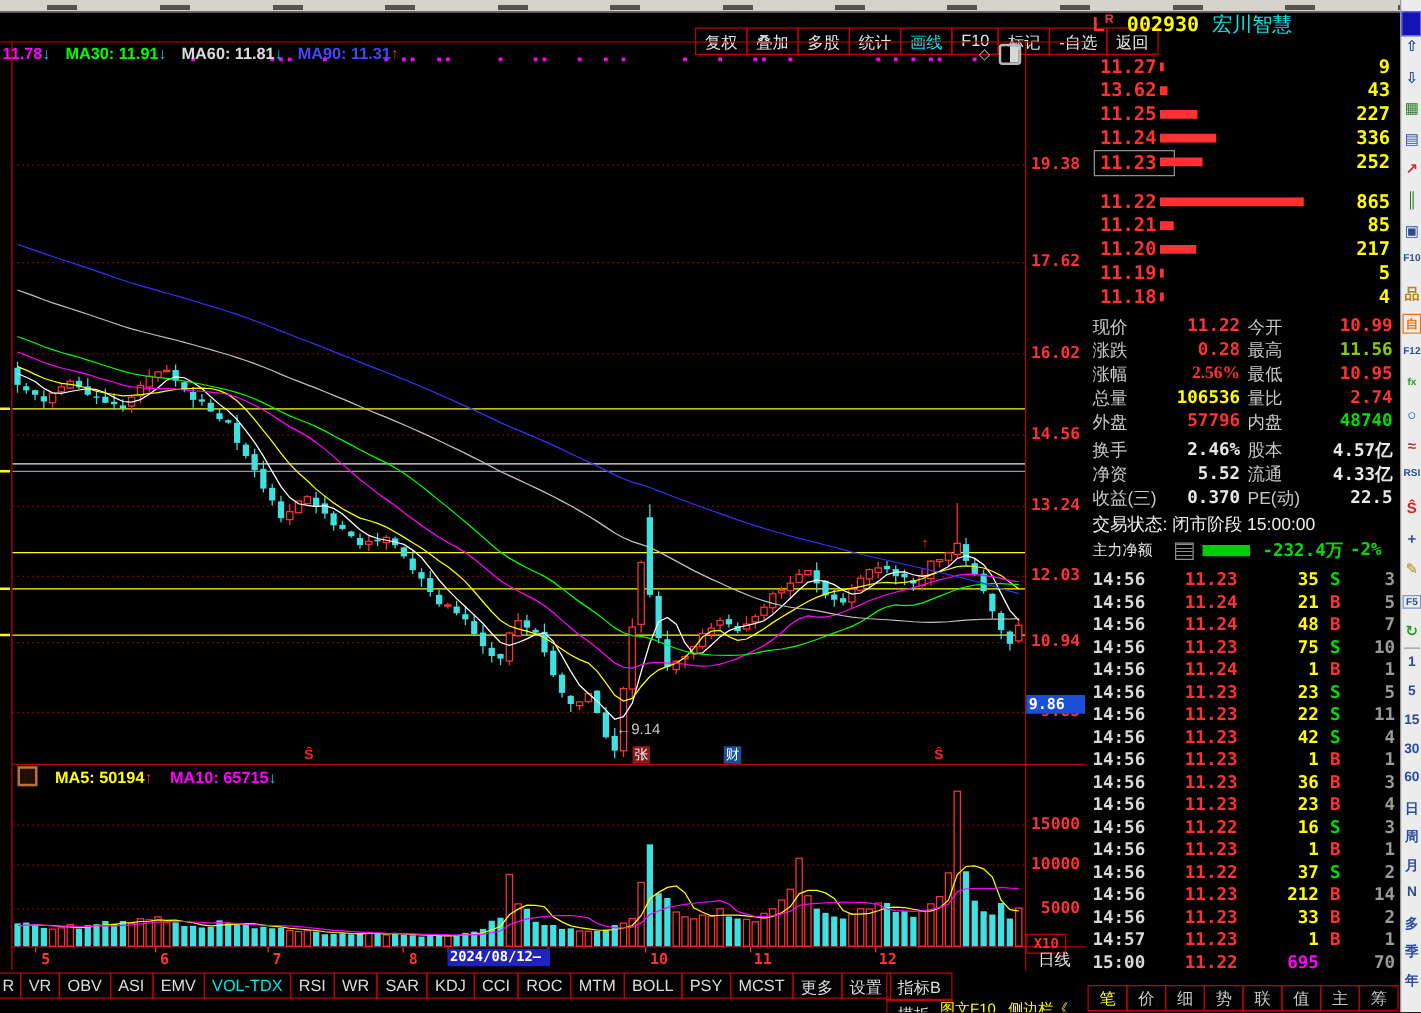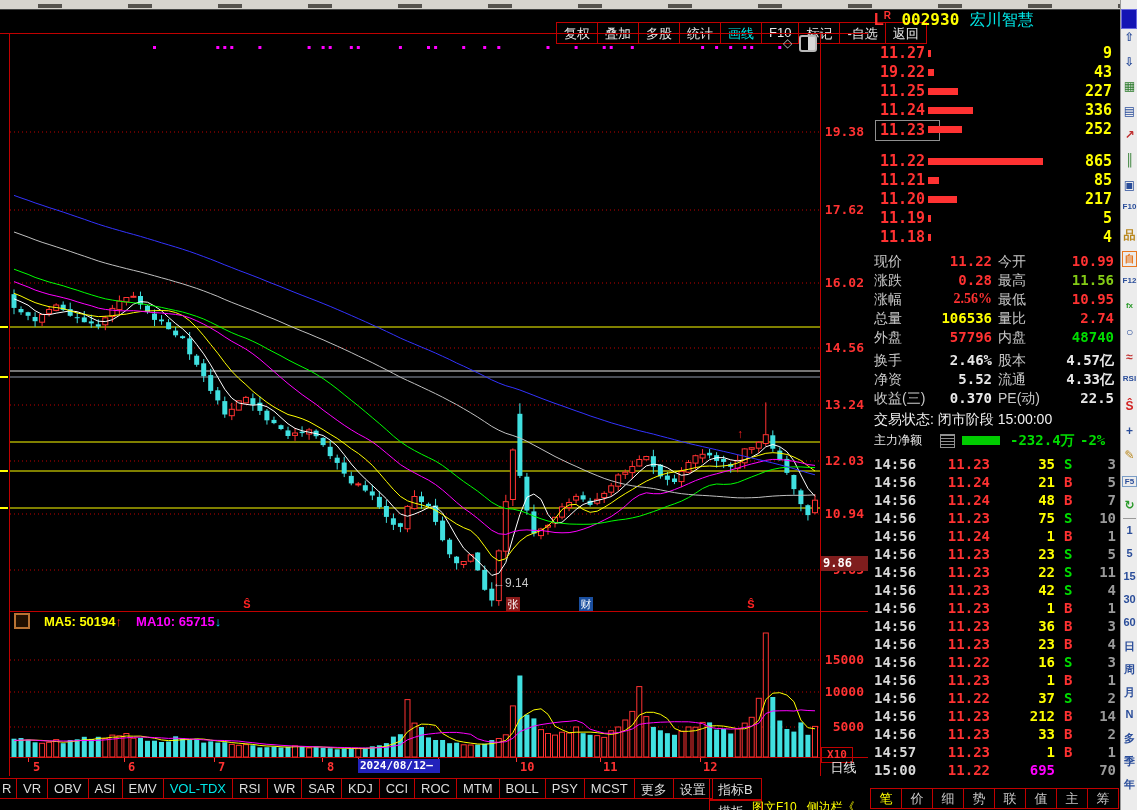--- a/index.html
+++ b/index.html
@@ -19,21 +19,21 @@
   #stock-title{left:874px;top:10px;color:#fff;white-space:nowrap;}
   .badge-l{color:#ff3232;font-weight:bold;font-size:16px;}
   .badge-r{color:#ff3232;font-weight:bold;font-size:10px;vertical-align:super;}
   .t-code{color:#ffff00;font-weight:bold;font-size:16px;margin-left:6px;}
   .t-name{color:#00e8e8;font-size:16px;margin-left:6px;}
   #ma-header{left:2px;top:35px;display:flex;gap:12px;font-size:13px;font-weight:bold;white-space:nowrap;}
   #vol-header{left:14px;top:613px;display:flex;gap:14px;font-size:13px;font-weight:bold;align-items:center;}
   .axis-label{position:absolute;left:822px;width:42px;text-align:right;color:#ff3232;font-size:13px;}
   .marker-badge{position:absolute;top:597px;width:14px;height:14px;font-size:11px;line-height:14px;
       text-align:center;color:#fff;}
-  #cursor-tag{left:821px;top:556px;width:45px;height:15px;background:#7f1d1d;color:#fff;
+  #cursor-tag{left:821px;top:556px;width:45px;height:15px;background:#1d4ed8;color:#fff;
       font-size:12px;padding-left:2px;}
   #x10-box{left:821px;top:747px;width:30px;height:14px;border:1px solid #c00000;color:#ff3232;
       font-size:11px;text-align:center;line-height:14px;}
   #dayline-box{left:822px;top:759px;width:43px;height:16px;color:#e8e8e8;font-size:13px;text-align:center;line-height:17px;}
   #bottom-bar{left:0;top:778px;height:21px;display:flex;}
   #bottom-bar .ibtn{border:1px solid #c00000;margin-left:-1px;padding:2px 6px 0 6px;color:#dcdcdc;font-size:13px;white-space:nowrap;}
   #bottom-bar .ibtn.active{color:#00e8e8;}
   #bottom-bar .ibtn.clip{width:12px;padding:2px 2px 0 2px;overflow:hidden;}
   #right-group{left:710px;top:778px;height:21px;display:flex;flex-direction:column;}
   #right-group .ibtn{border:1px solid #c00000;margin-left:-1px;padding:2px 8px 0 8px;color:#dcdcdc;font-size:13px;white-space:nowrap;}
@@ -496,20 +496,26 @@
         <rect x="701.1" y="46" width="3" height="3" fill="#ff00ff"></rect>
         <rect x="715.1" y="46" width="3" height="3" fill="#ff00ff"></rect>
         <rect x="729.2" y="46" width="3" height="3" fill="#ff00ff"></rect>
         <rect x="743.2" y="46" width="3" height="3" fill="#ff00ff"></rect>
         <rect x="750.2" y="46" width="3" height="3" fill="#ff00ff"></rect>
         <rect x="778.3" y="46" width="3" height="3" fill="#ff00ff"></rect>
         <text x="737" y="438" fill="#ff2222" font-size="12" font-weight="bold">↑</text>
       </svg>
   </div>
 
+  <div id="ma-header" class="abs">
+      <span><span style="color: rgb(255, 0, 255);">11.78</span><span style="color: rgb(0, 204, 255);">↓</span></span>
+      <span><span style="color: rgb(0, 255, 0);">MA30: 11.91</span><span style="color: rgb(0, 204, 255);">↓</span></span>
+      <span><span style="color: rgb(220, 220, 220);">MA60: 11.81</span><span style="color: rgb(0, 204, 255);">↓</span></span>
+      <span><span style="color: rgb(70, 70, 255);">MA90: 11.31</span><span style="color: rgb(255, 34, 34);">↑</span></span>
+    </div>
   <span class="diamond abs">◇</span>
   <span class="split-square abs"></span>
 
   <div id="price-axis">
       <div class="axis-label num" style="top: 124px;">19.38</div>
       <div class="axis-label num" style="top: 202px;">17.62</div>
       <div class="axis-label num" style="top: 275px;">16.02</div>
       <div class="axis-label num" style="top: 340px;">14.56</div>
       <div class="axis-label num" style="top: 397px;">13.24</div>
       <div class="axis-label num" style="top: 453px;">12.03</div>
@@ -591,21 +597,21 @@
     </div>
 
   <div id="right-panel" class="abs">
     <div id="order-book">
         <div class="ob-row" style="top: 35px;">
           <span class="ob-price num">11.27</span>
           <span class="ob-bar" style="width: 3px;"></span>
           <span class="ob-vol num">9</span>
         </div>
         <div class="ob-row" style="top: 54px;">
-          <span class="ob-price num">19.22</span>
+          <span class="ob-price num">13.62</span>
           <span class="ob-bar" style="width: 6px;"></span>
           <span class="ob-vol num">43</span>
         </div>
         <div class="ob-row" style="top: 73px;">
           <span class="ob-price num">11.25</span>
           <span class="ob-bar" style="width: 30px;"></span>
           <span class="ob-vol num">227</span>
         </div>
         <div class="ob-row" style="top: 92px;">
           <span class="ob-price num">11.24</span>

